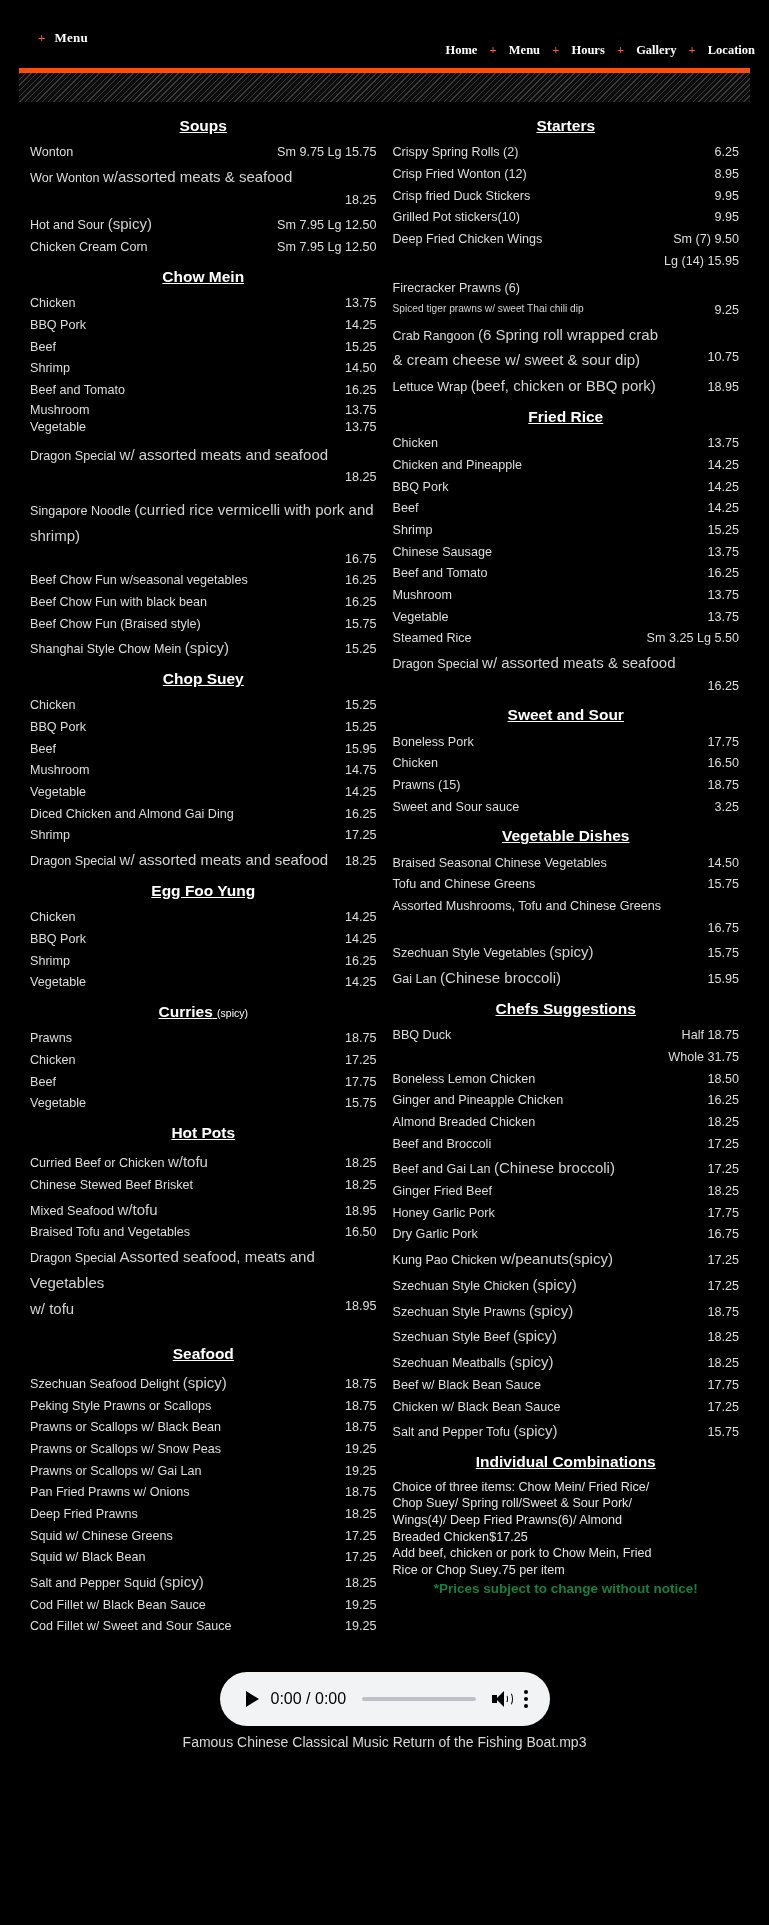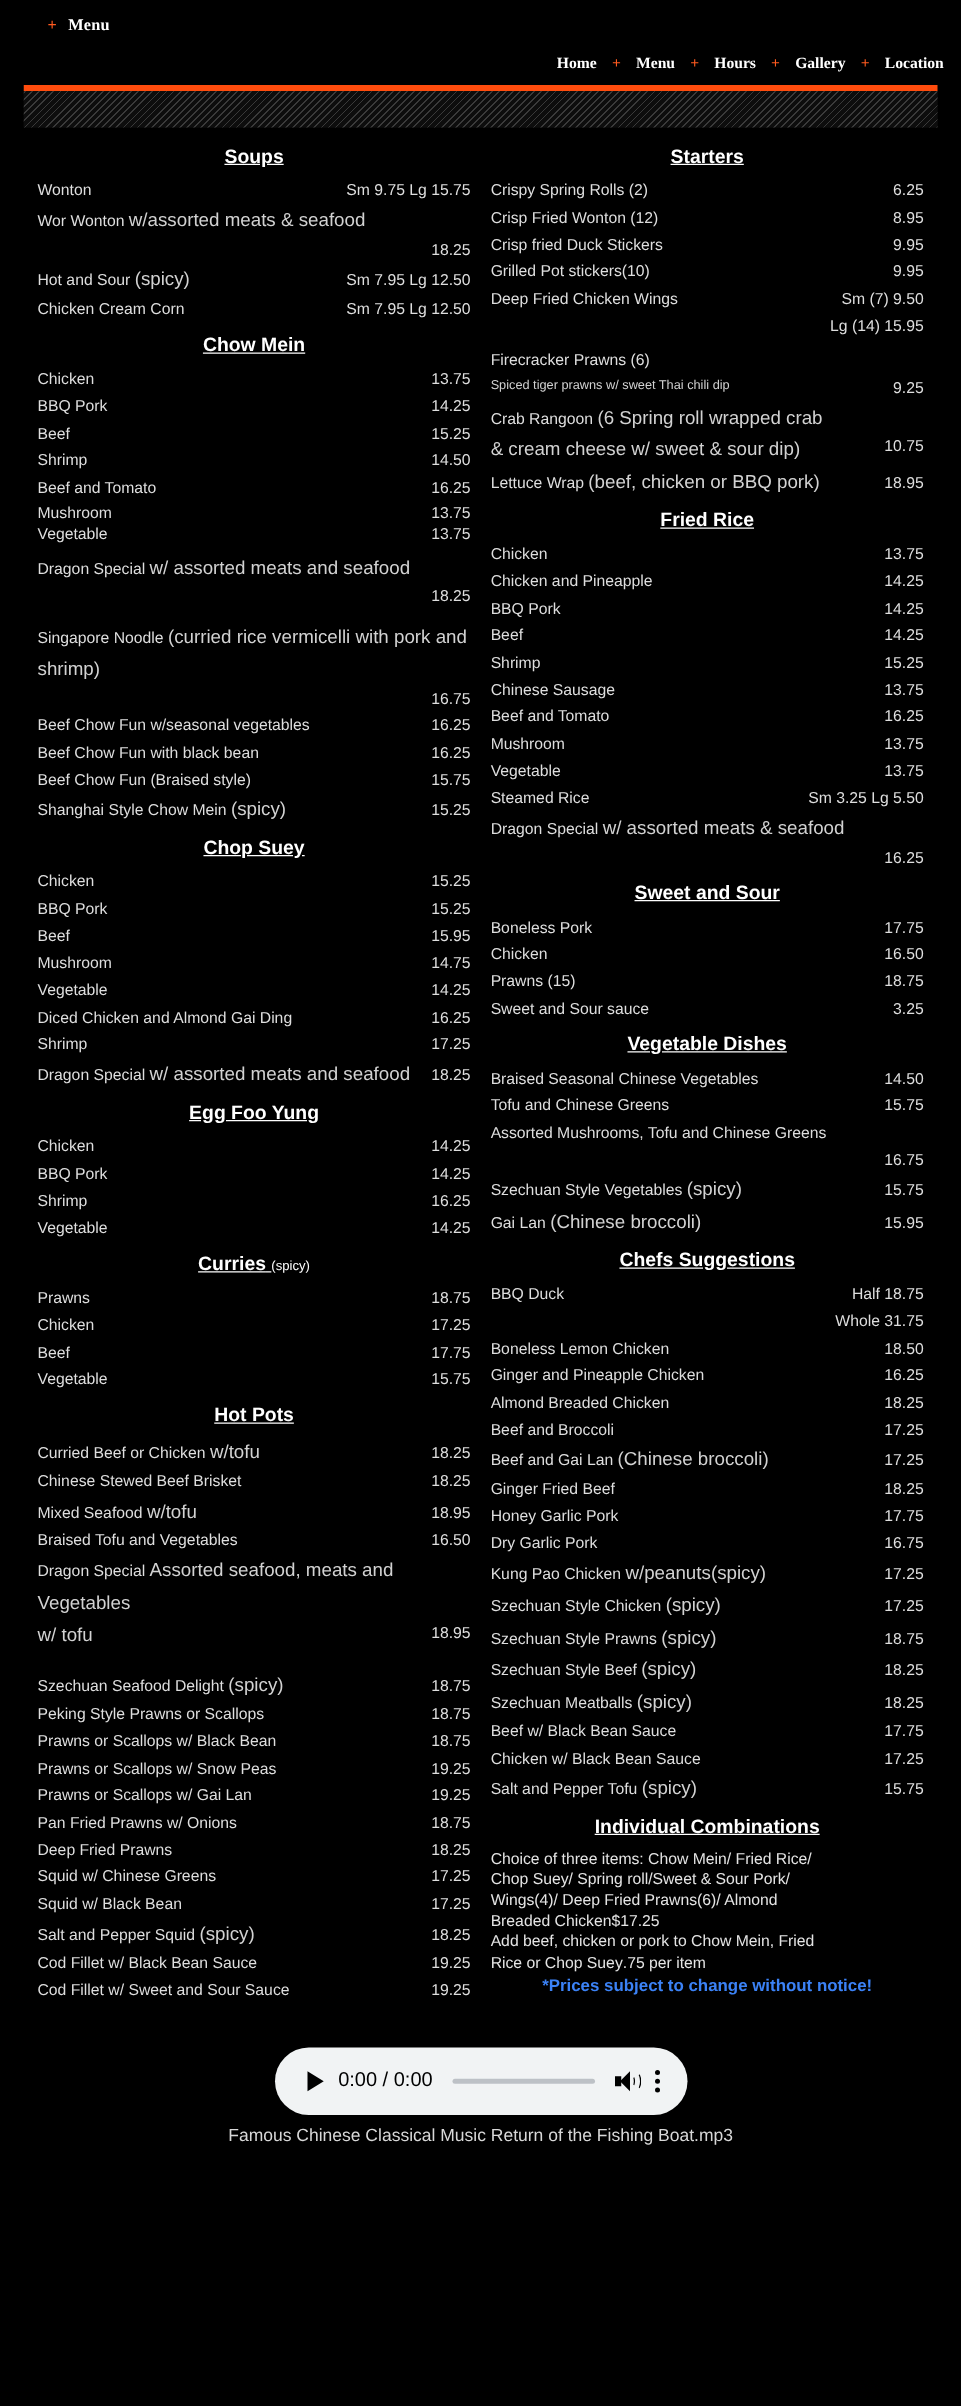--- a/index.html
+++ b/index.html
@@ -7,21 +7,21 @@
     width: 769px;
     background: #000;
     font-family: "Liberation Sans", sans-serif;
     color: #e8e8e8;
   }
   body { width: 769px; min-height: 1925px; position: relative; overflow-x: hidden; }
 
   
   .topbar { position: relative; height: 62px; }
   .brand-menu {
-    position: absolute; left: 38px; top: 12px;
+    position: absolute; left: 38px; top: 30px;
     font-family: "Liberation Serif", serif;
     font-weight: bold; font-size: 13px; color: #ffffff;
     letter-spacing: .2px;
   }
   .brand-menu .plus { color: #ff5a1f; margin-right: 9px; font-weight: bold; }
   .mainnav {
     position: absolute; right: 14px; top: 43px;
     font-family: "Liberation Serif", serif;
     font-weight: bold; font-size: 12.5px;
     white-space: nowrap;
@@ -98,21 +98,21 @@
   .gap { height: 14px; }
 
   
   .combo-text {
     font-size: 12.6px;
     line-height: 1.33;
     color: #e4e4e4;
   }
   .combo-line { display: flex; justify-content: flex-start; }
   .notice {
-    color: #3b82f6;
+    color: #15803d;
     font-weight: bold;
     font-size: 13.5px;
     text-align: center;
     line-height: 1.2;
     margin-top: 2px;
   }
 
   
   .player-wrap { text-align: center; margin-top: 34px; }
   .player {
@@ -376,20 +376,21 @@
     <div class="row block">
       <span class="name"><span>Dragon Special</span>
         <span class="qual">Assorted      seafood, meats and Vegetables</span></span>
       <span class="spread">
           <span class="qual">w/ tofu</span>
           <span>18.95</span>
         </span>
     </div>
 
     <div class="gap"></div>
+    <h2 class="section">Seafood</h2>
     <div class="row">
       <span class="name"><span>Szechuan Seafood Delight</span>
         <span class="qual">(spicy)</span></span>
       <span class="price">18.75</span>
     </div>
     <div class="row">
       <span class="name">Peking Style Prawns or Scallops</span>
       <span class="price">18.75</span>
     </div>
     <div class="row">

